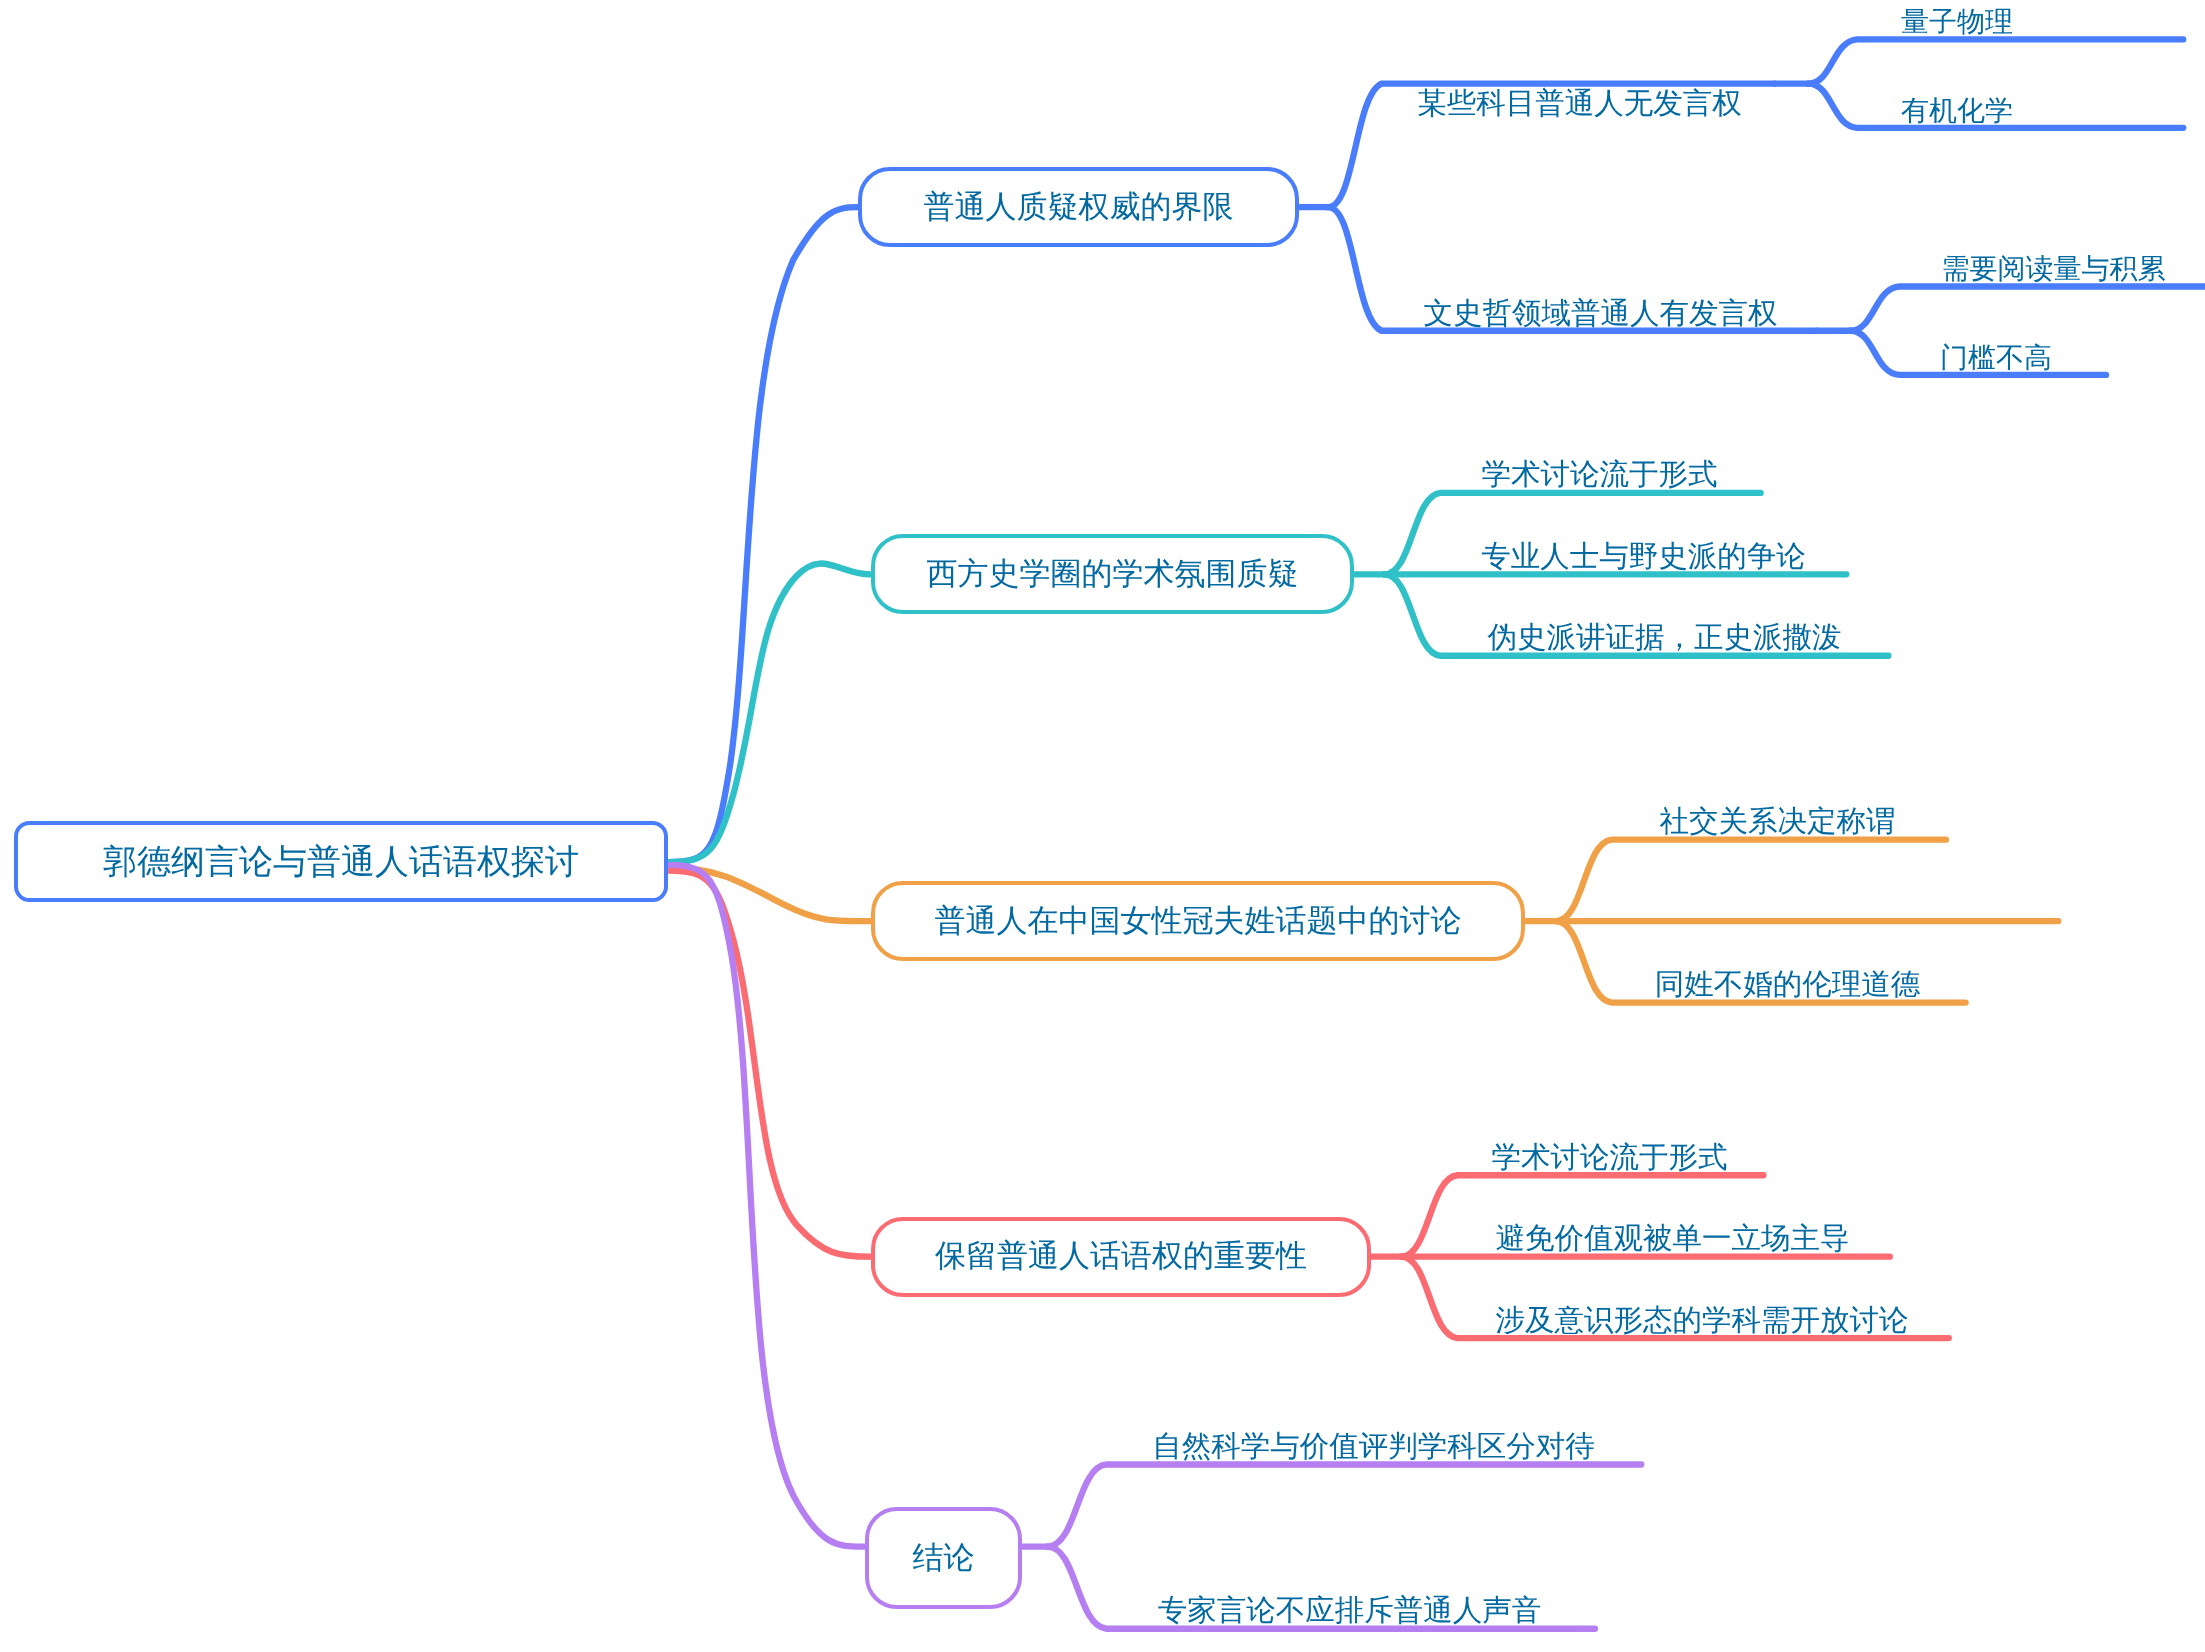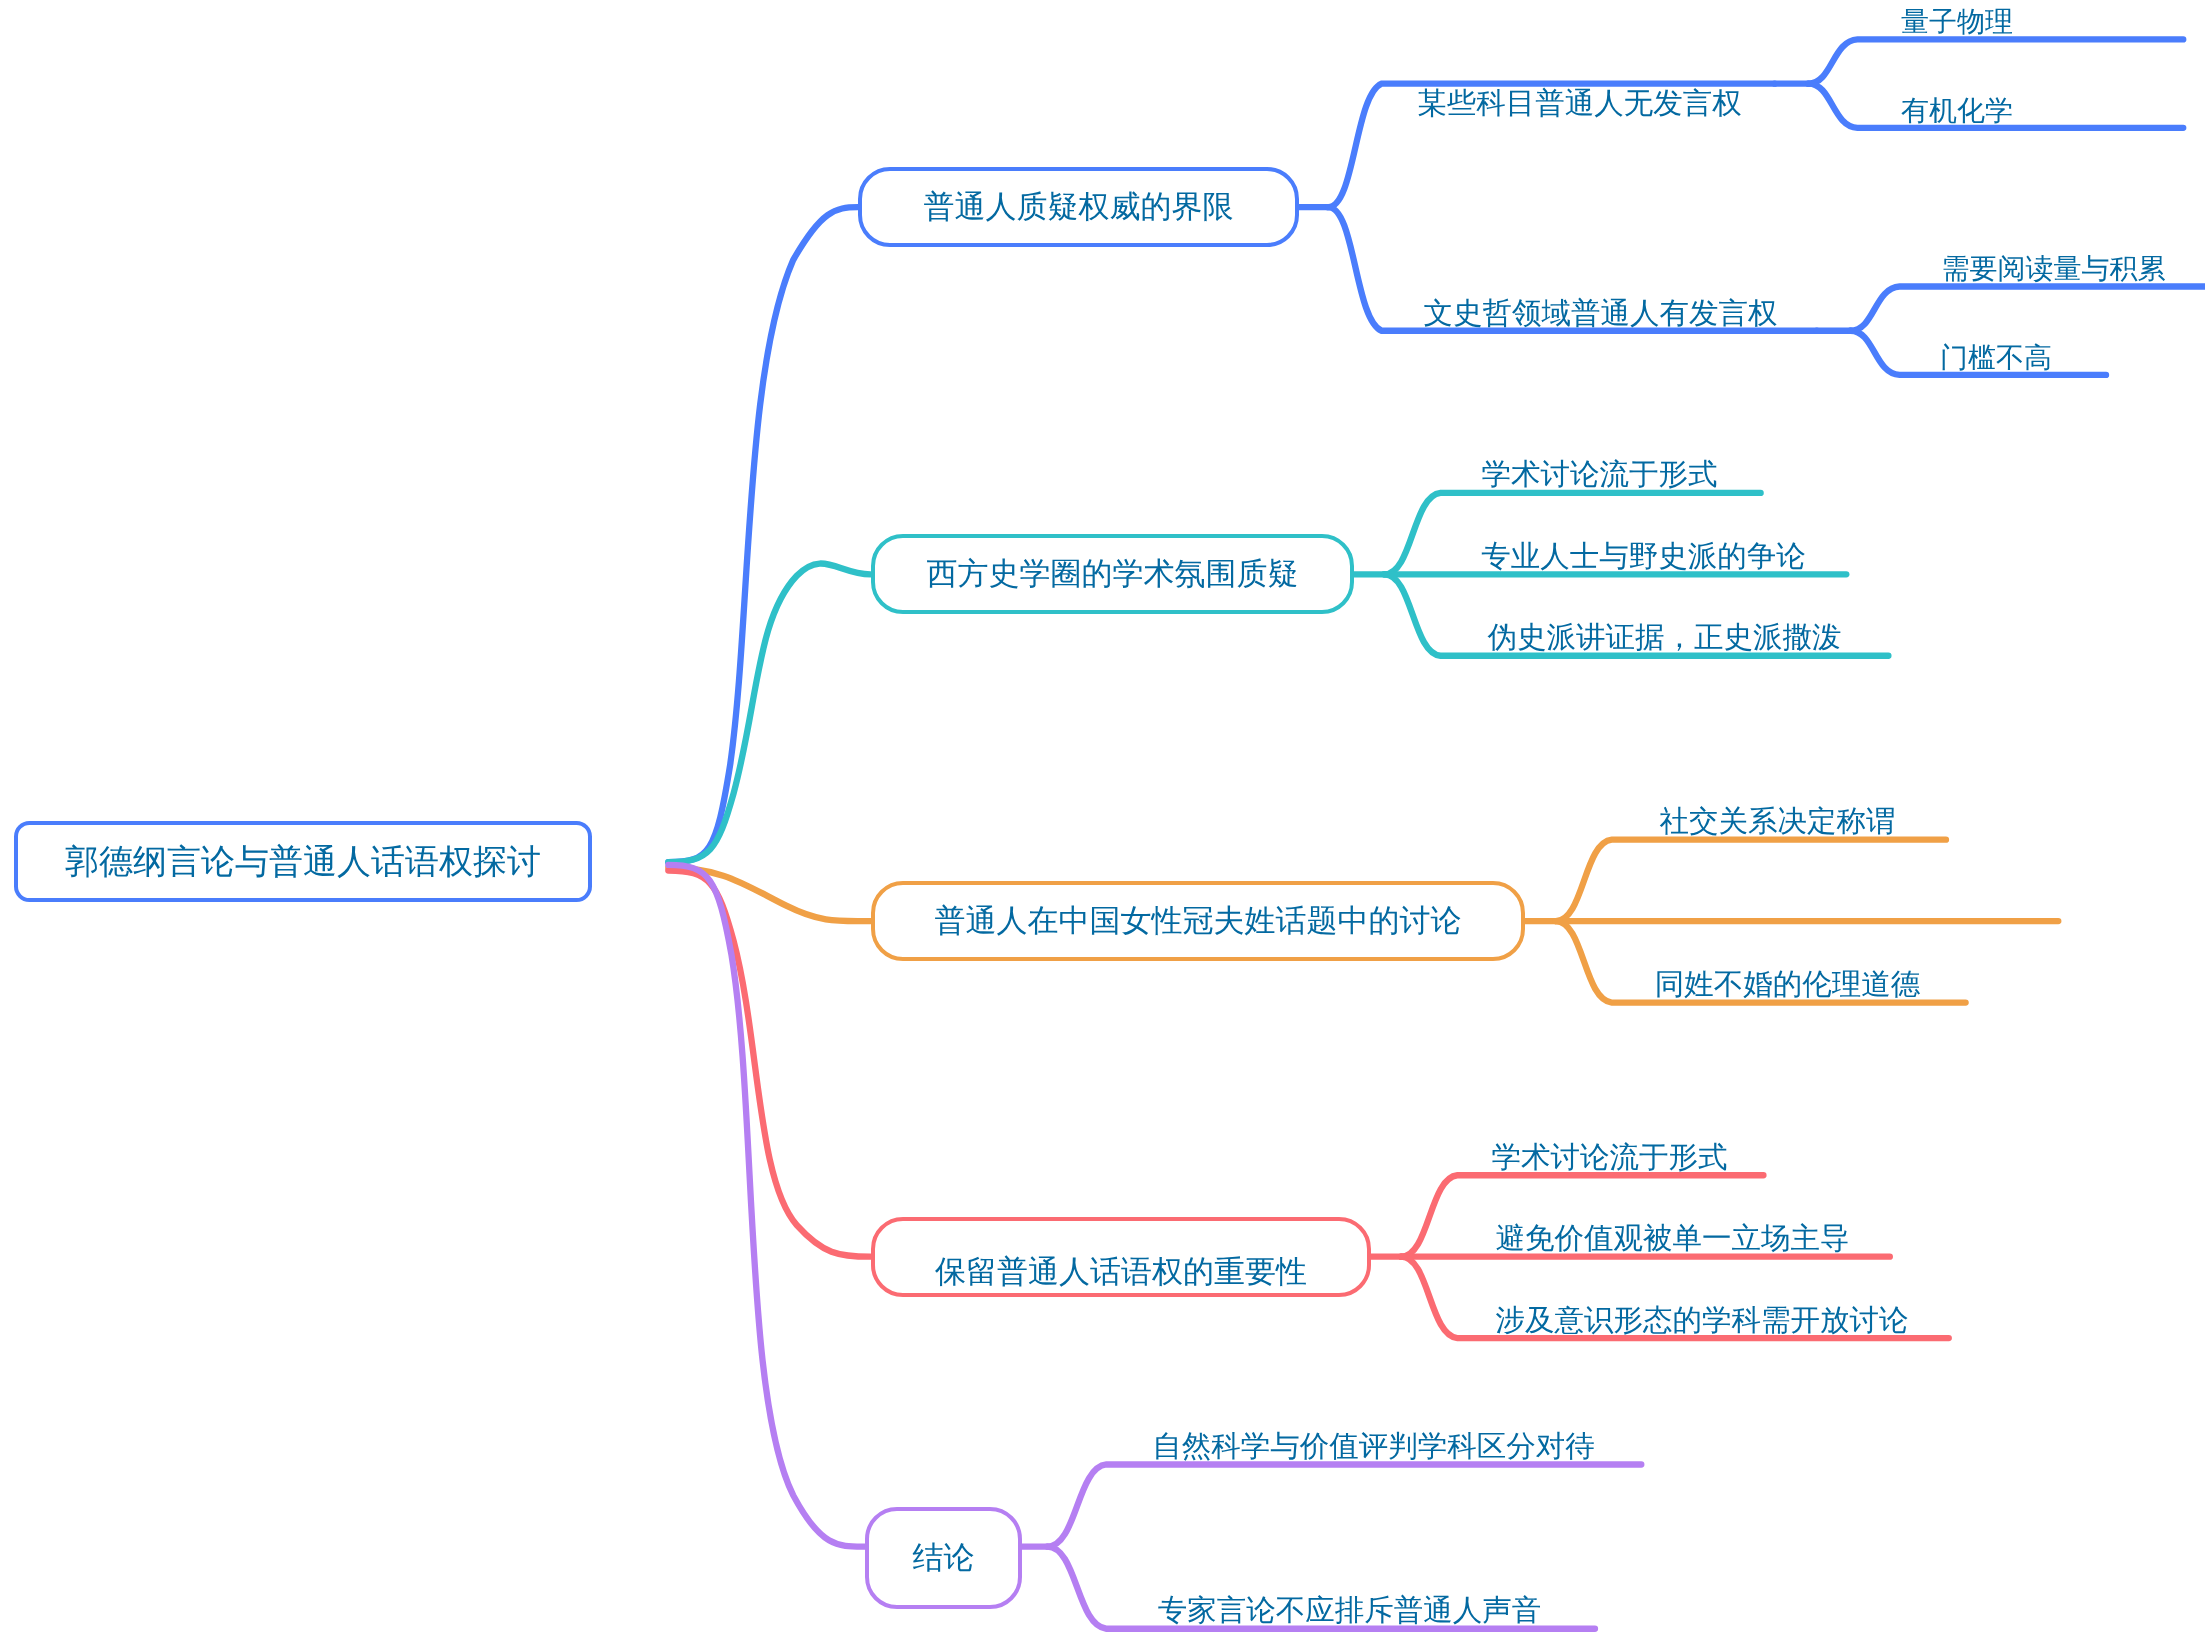--- a/index.html
+++ b/index.html
@@ -24,21 +24,21 @@
     border-radius:15.4px;
   }
   .root{
     border-width:4.2px;
     font-size:34px;
     padding:0 24px;
   }
   .lvl1{
     border-width:4.2px;
     font-size:31px;
-    padding:0 21px;
+    padding:16px 21px;
     border-radius:32px;
   }
   
   .plain{
     font-size:29.5px;
     background:transparent;
     border:0;
     padding:0 9.8px;
   }
   .plain.small{font-size:28px;}
@@ -101,21 +101,21 @@
       <path d="M1996,1790 C2036,1790 2036,1902 2076,1906 L2776,1906"></path>
     </g>
 
     <g fill="none" stroke="#b57ff2" stroke-width="9" stroke-linecap="round">
       <path d="M1456,2203 L1492,2203"></path>
       <path d="M1492,2203 C1534,2203 1534,2090 1576,2086 L2338,2086"></path>
       <path d="M1492,2203 C1534,2203 1534,2316 1576,2320 L2272,2320"></path>
     </g>
   </svg>
 
-  <div class="node boxed root" style="left:14px;top:821px;width:578px;height:81px;border-color:#4a7dfc;">
+  <div class="node boxed root" style="left:14px;top:821px;width:654px;height:81px;border-color:#4a7dfc;">
     <span>郭德纲言论与普通人话语权探讨</span>
   </div>
 
   <div class="node boxed lvl1" style="left:858px;top:167px;width:441px;height:80px;border-color:#4a7dfc;">
     <span>普通人质疑权威的界限</span>
   </div>
 
   <div class="node plain" style="left:1397px;top:48px;width:365px;height:37px;margin-top:37px;">
     <span>某些科目普通人无发言权</span>
   </div>

